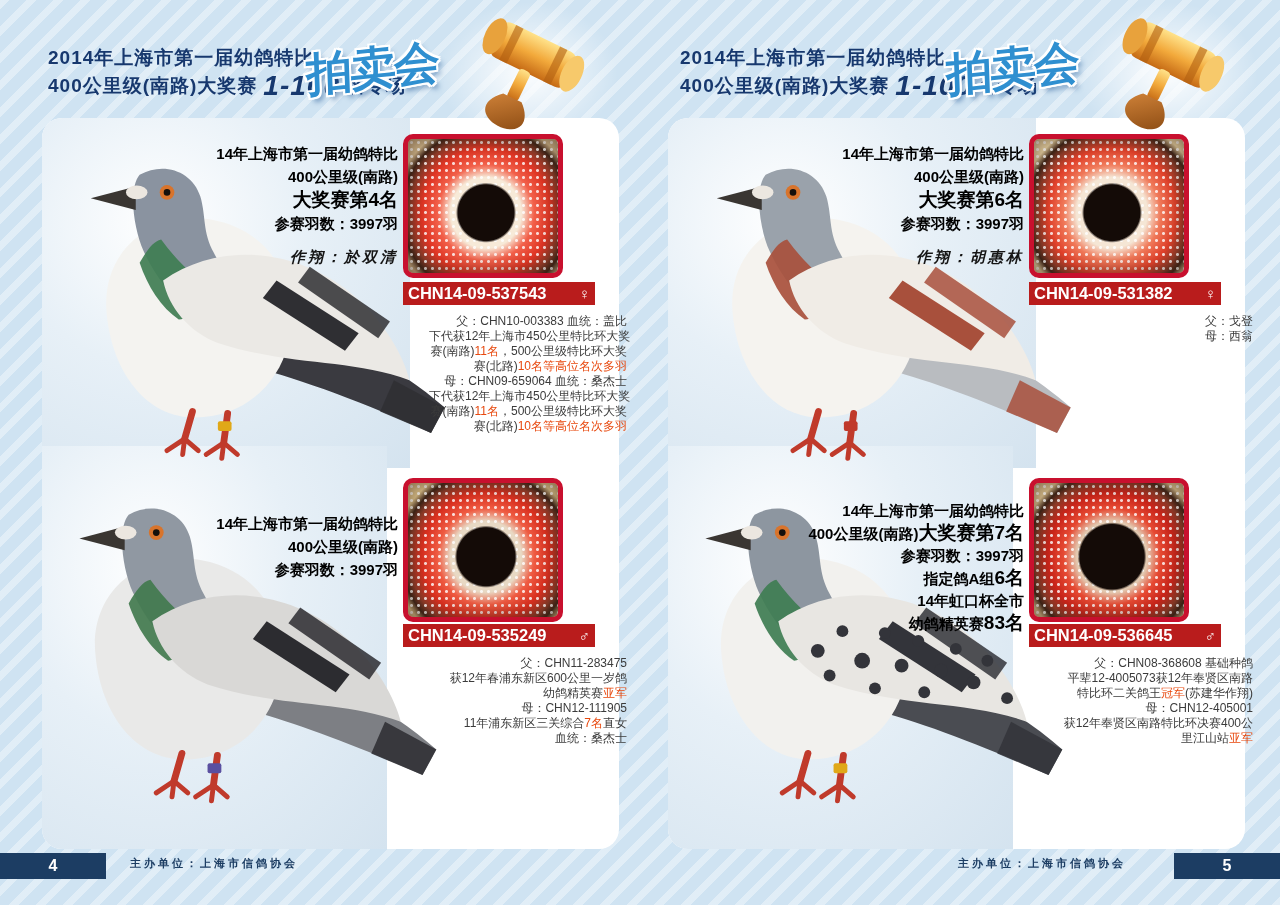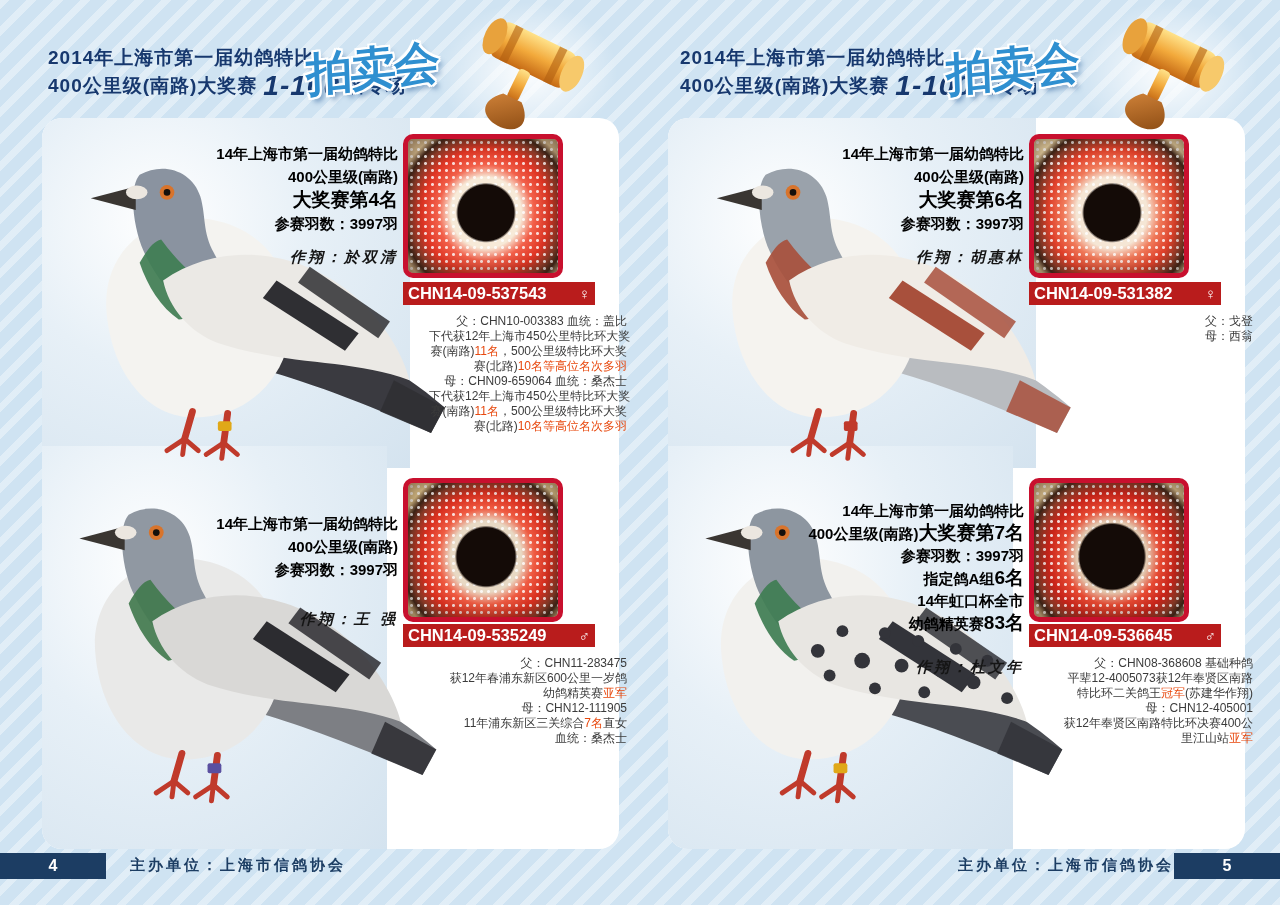--- a/index.html
+++ b/index.html
@@ -85,21 +85,21 @@
   .entry.bottom .pedigree{top:538px}
   .pedigree .ln{font-size:12px;line-height:15px;white-space:nowrap;text-align:right;}
   .pedigree .ln.ind1{padding-left:24px}
   .pedigree .ln.ind2{padding-left:48px}
   .pedigree .ln span.hl{color:#e8490f;}
 
   
   .pagenum{position:absolute;top:853px;width:106px;height:26px;background:#1c3d63;color:#fff;
     display:flex;align-items:center;justify-content:center;font-size:16px;font-weight:700;z-index:3}
   .page.left .pagenum{left:0}.page.right .pagenum{left:534px}
-  .organizer{position:absolute;top:856px;color:#1c3d63;font-size:15px;font-weight:700;letter-spacing:3px;z-index:3;
+  .organizer{position:absolute;top:856px;color:#1c3d63;font-size:11px;font-weight:700;letter-spacing:3px;z-index:3;
     font-family:"DejaVu Serif", serif;white-space:nowrap;}
   .page.left .organizer{left:130px}.page.right .organizer{left:318px}
 
   
   .pg-tail{fill:var(--tail)}.pg-body{fill:var(--body)}.pg-head{fill:var(--head)}
   .pg-neck{fill:var(--neck)}.pg-wing{fill:var(--wing)}.pg-bars{fill:var(--bars)}
   .pg-band{fill:var(--band)}.pg-speck{opacity:var(--speckle,0)}.pg-speck circle{fill:var(--bars)}
 </style>
 </head>
 <body>
@@ -215,21 +215,20 @@
     <section class="entry bottom">
       <div class="photo-bg"></div>
       <svg class="pigeon" viewBox="0 0 430 360" style="--head: #9098a2; --neck: #427a4e; --body: #e9e9e8; --wing: #d9d8d6; --bars: #2c2c30; --tail: #7d7f84; --band: #5a4fa0; --speckle: 0;">
           <use href="#pigeon"></use>
         </svg>
       <div class="info">
           <div class="ln"><span>14年上海市第一届幼鸽特比</span></div>
           <div class="ln"><span>400公里级(南路)</span></div>
           <div class="ln"><span>参赛羽数：3997羽</span></div>
         </div>
-      <div class="fancier">作翔：王 强</div>
       <div class="eye" style="--lid: #d9c089; --iris1: #d92f1f; --iris2: #ef5b42; --inner: #e8d9c4; --pupil: 27%;"></div>
       <div class="ringbar">
         <span>CHN14-09-535249</span>
         <span class="sex">♂</span>
       </div>
       <div class="pedigree">
           <div class="ln"><span>父：CHN11-283475</span></div>
           <div class="ln ind1"><span>获12年春浦东新区600公里一岁鸽</span></div>
           <div class="ln ind1"><span>幼鸽精英赛</span><span class="hl">亚军</span></div>
           <div class="ln"><span>母：CHN12-111905</span></div>
@@ -299,21 +298,20 @@
           <use href="#pigeon"></use>
         </svg>
       <div class="info">
           <div class="ln"><span>14年上海市第一届幼鸽特比</span></div>
           <div class="ln"><span>400公里级(南路)</span><span class="b">大奖赛第7名</span></div>
           <div class="ln"><span>参赛羽数：3997羽</span></div>
           <div class="ln"><span>指定鸽A组</span><span class="b">6名</span></div>
           <div class="ln"><span>14年虹口杯全市</span></div>
           <div class="ln"><span>幼鸽精英赛</span><span class="b">83名</span></div>
         </div>
-      <div class="fancier">作翔：杜文年</div>
       <div class="eye" style="--lid: #d8c08e; --iris1: #c9241a; --iris2: #e64a33; --inner: #e2c9b0; --pupil: 30%;"></div>
       <div class="ringbar">
         <span>CHN14-09-536645</span>
         <span class="sex">♂</span>
       </div>
       <div class="pedigree">
           <div class="ln"><span>父：CHN08-368608  基础种鸽</span></div>
           <div class="ln ind1"><span>平辈12-4005073获12年奉贤区南路</span></div>
           <div class="ln ind1"><span>特比环二关鸽王</span><span class="hl">冠军</span><span>(苏建华作翔)</span></div>
           <div class="ln"><span>母：CHN12-405001</span></div>

